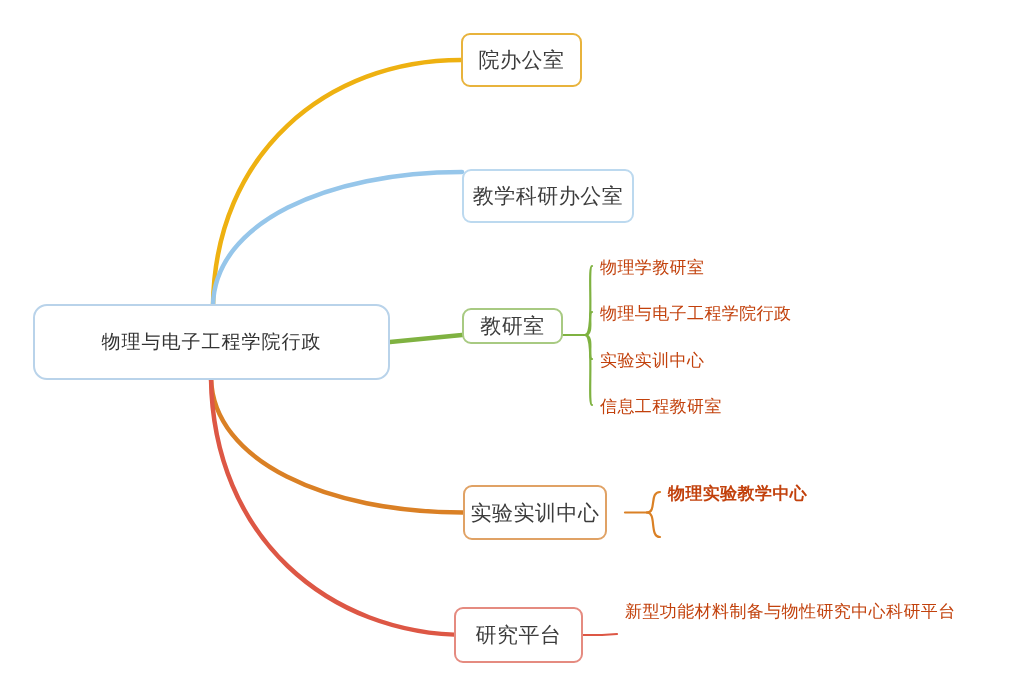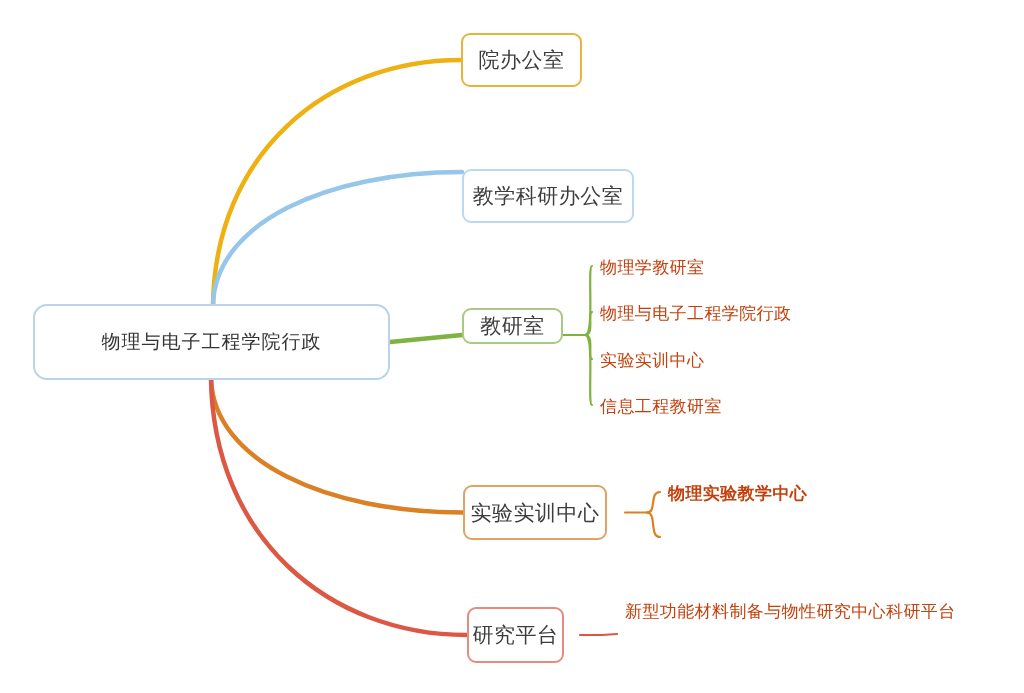--- a/index.html
+++ b/index.html
@@ -110,19 +110,19 @@
     </div>
     <div class="leaf-label" style="left: 600px; top: 392px;">
       <span>信息工程教研室</span>
     </div>
     <div class="node node-branch" style="left: 463px; top: 485px; width: 144px; height: 55px; border-color: rgb(224, 162, 101);">
       <span>实验实训中心</span>
     </div>
     <div class="leaf-label" style="left: 668px; top: 479px; font-weight: bold;">
       <span>物理实验教学中心</span>
     </div>
-    <div class="node node-branch" style="left: 467px; top: 607px; width: 97px; height: 56px; border-color: rgb(229, 139, 128);">
+    <div class="node node-branch" style="left: 454px; top: 607px; width: 129px; height: 56px; border-color: rgb(229, 139, 128);">
       <span>研究平台</span>
     </div>
     <div class="leaf-label" style="left: 625px; top: 597px;">
       <span>新型功能材料制备与物性研究中心科研平台</span>
     </div>
   </div>
 
 </body></html>

